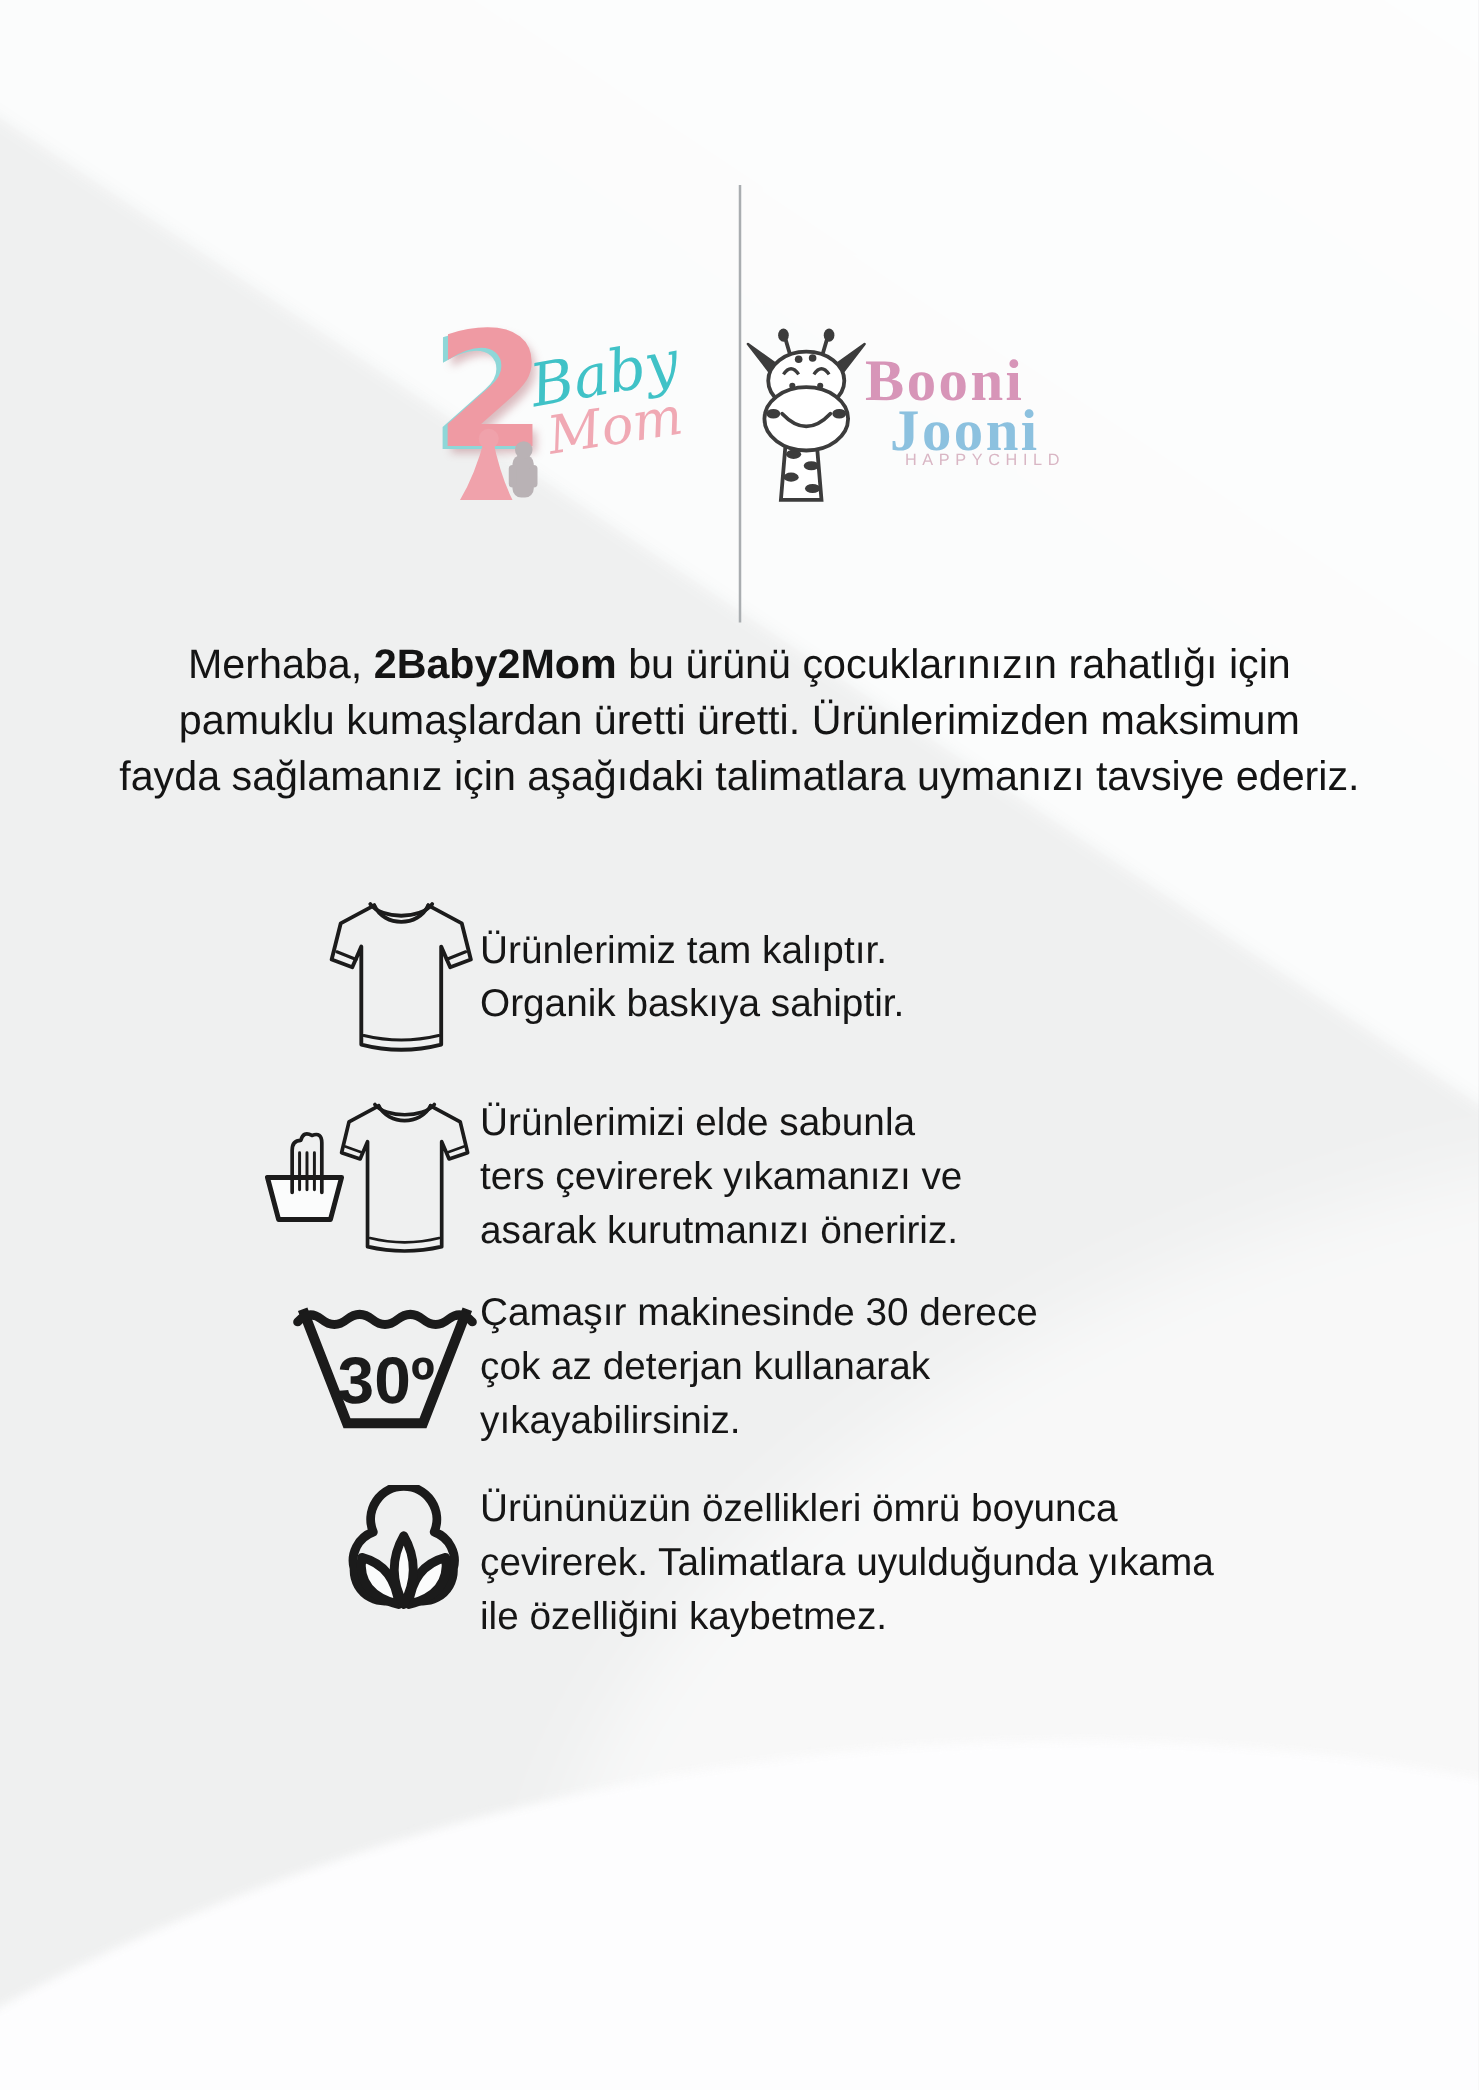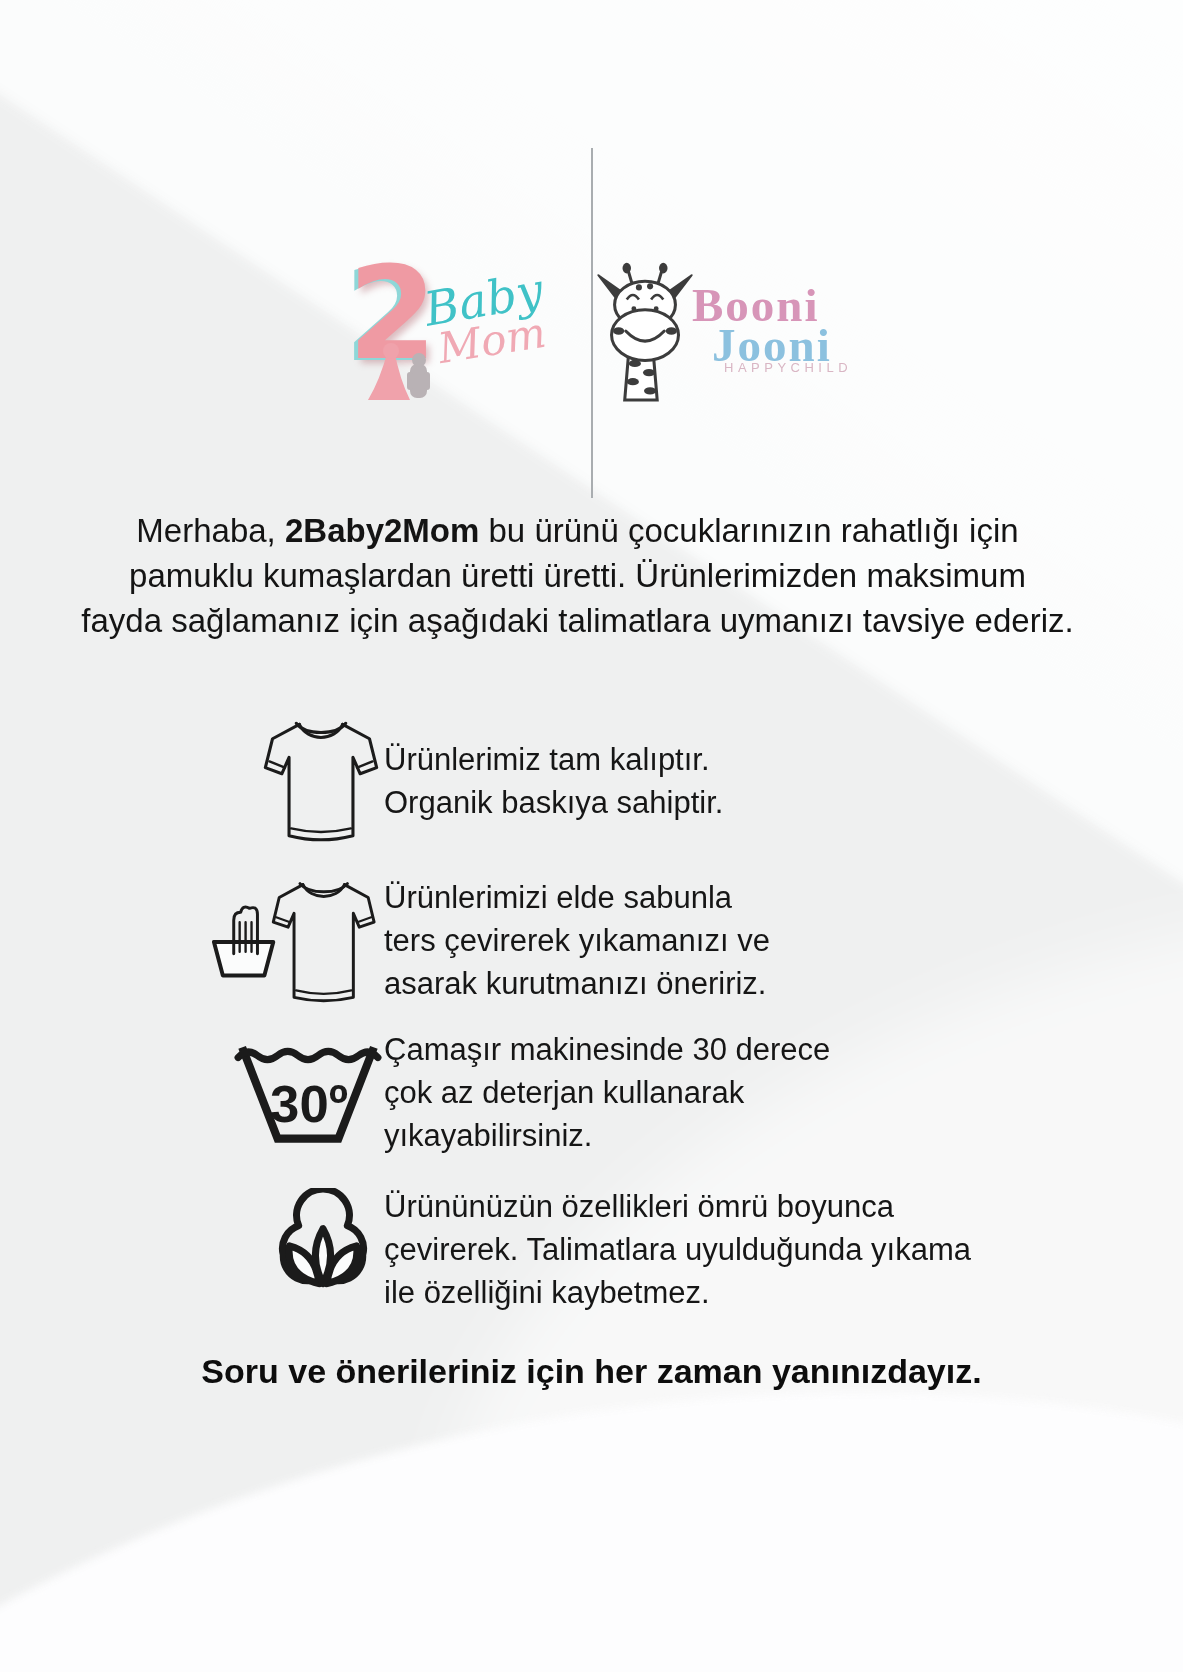--- a/index.html
+++ b/index.html
@@ -21,21 +21,21 @@
   .word-mom{position:absolute;left:98px;top:64px;font-size:42px;line-height:1;color:#f0a9b4;font-family:"DejaVu Serif",serif;font-style:italic;transform:rotate(-9deg);}
   .figures{position:absolute;left:18px;top:86px;}
 
   .logo-bj{position:absolute;left:588px;top:256px;width:280px;height:160px;}
   .giraffe{position:absolute;left:0px;top:4px;}
   .booni{position:absolute;left:104px;top:26px;font-family:"Liberation Serif",serif;font-weight:bold;font-size:47px;line-height:1;color:#d795b8;letter-spacing:2px;}
   .jooni{position:absolute;left:124px;top:66px;font-family:"Liberation Serif",serif;font-weight:bold;font-size:47px;line-height:1;color:#8cc1df;letter-spacing:2px;}
   .tagline{position:absolute;left:136px;top:104px;font-size:13px;letter-spacing:4.5px;color:#d9b6c4;}
 
   
-  .intro{position:absolute;left:31px;top:508px;width:1093px;text-align:center;font-size:33px;line-height:45px;color:#141414;}
+  .intro{position:absolute;left:45px;top:508px;width:1093px;text-align:center;font-size:33px;line-height:45px;color:#141414;}
   .intro .line{white-space:nowrap;}
   .intro b{font-weight:bold;}
 
   
   .instructions{position:absolute;left:210px;top:710px;width:950px;margin:0;padding:0;list-style:none;}
   .instructions li{display:flex;align-items:center;}
   .row1{min-height:142px;margin-bottom:12px;}
   .row2{min-height:152px;margin-bottom:12px;}
   .row3{min-height:128px;margin-bottom:28px;}
   .row4{min-height:128px;}
@@ -171,16 +171,15 @@
             <path d="M60 40 Q45 66 60 94 Q75 66 60 40 Z" fill="#fbfcfc" stroke="#1b1b1b" stroke-width="7" stroke-linejoin="round"></path>
           </svg>
         </div>
         <div class="item-text">Ürününüzün özellikleri ömrü boyunca
 çevirerek. Talimatlara uyulduğunda yıkama
 ile özelliğini kaybetmez.</div>
       </li>
 
     </ul>
 
-    <div class="footer">Soru ve önerileriniz için her zaman yanınızdayız.</div>
 
   </div>
 </div>
 
 </body></html>

